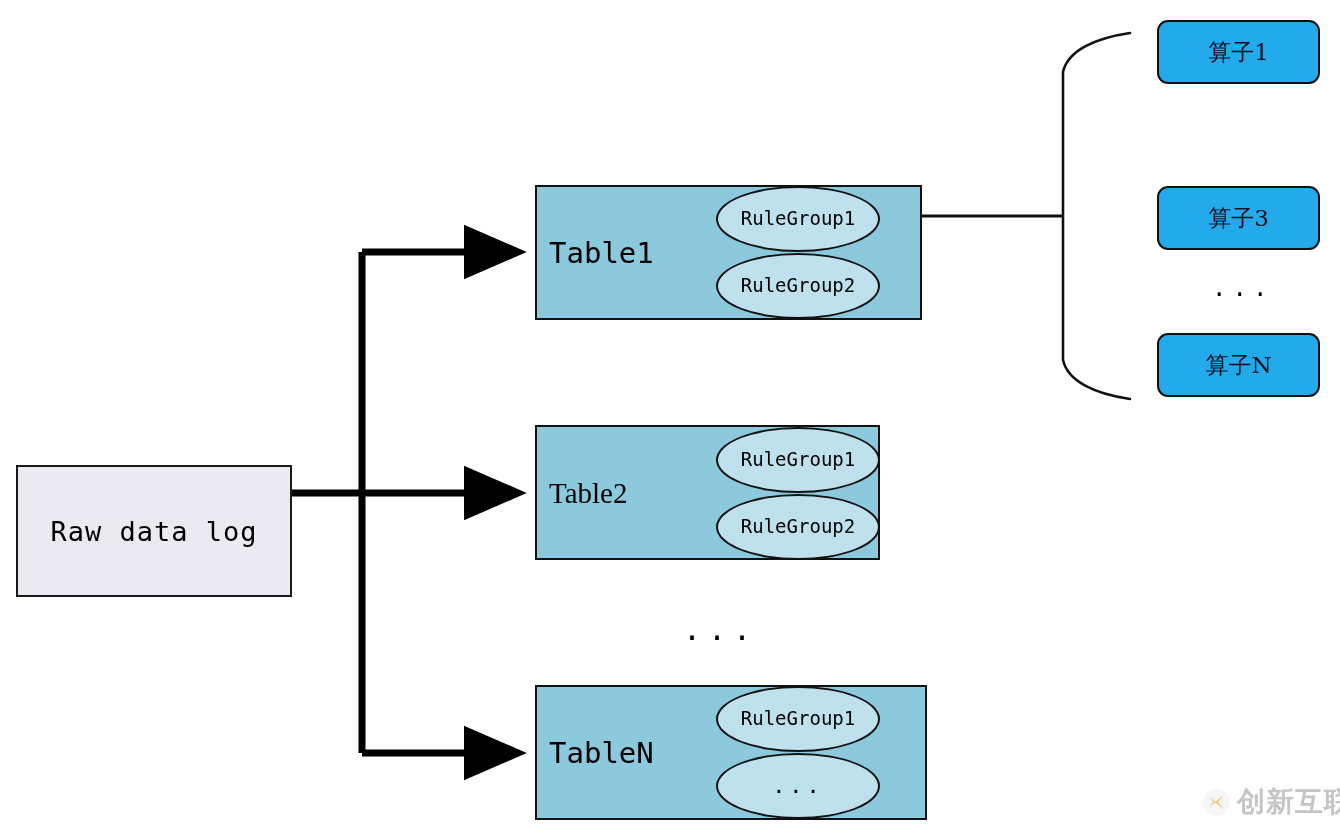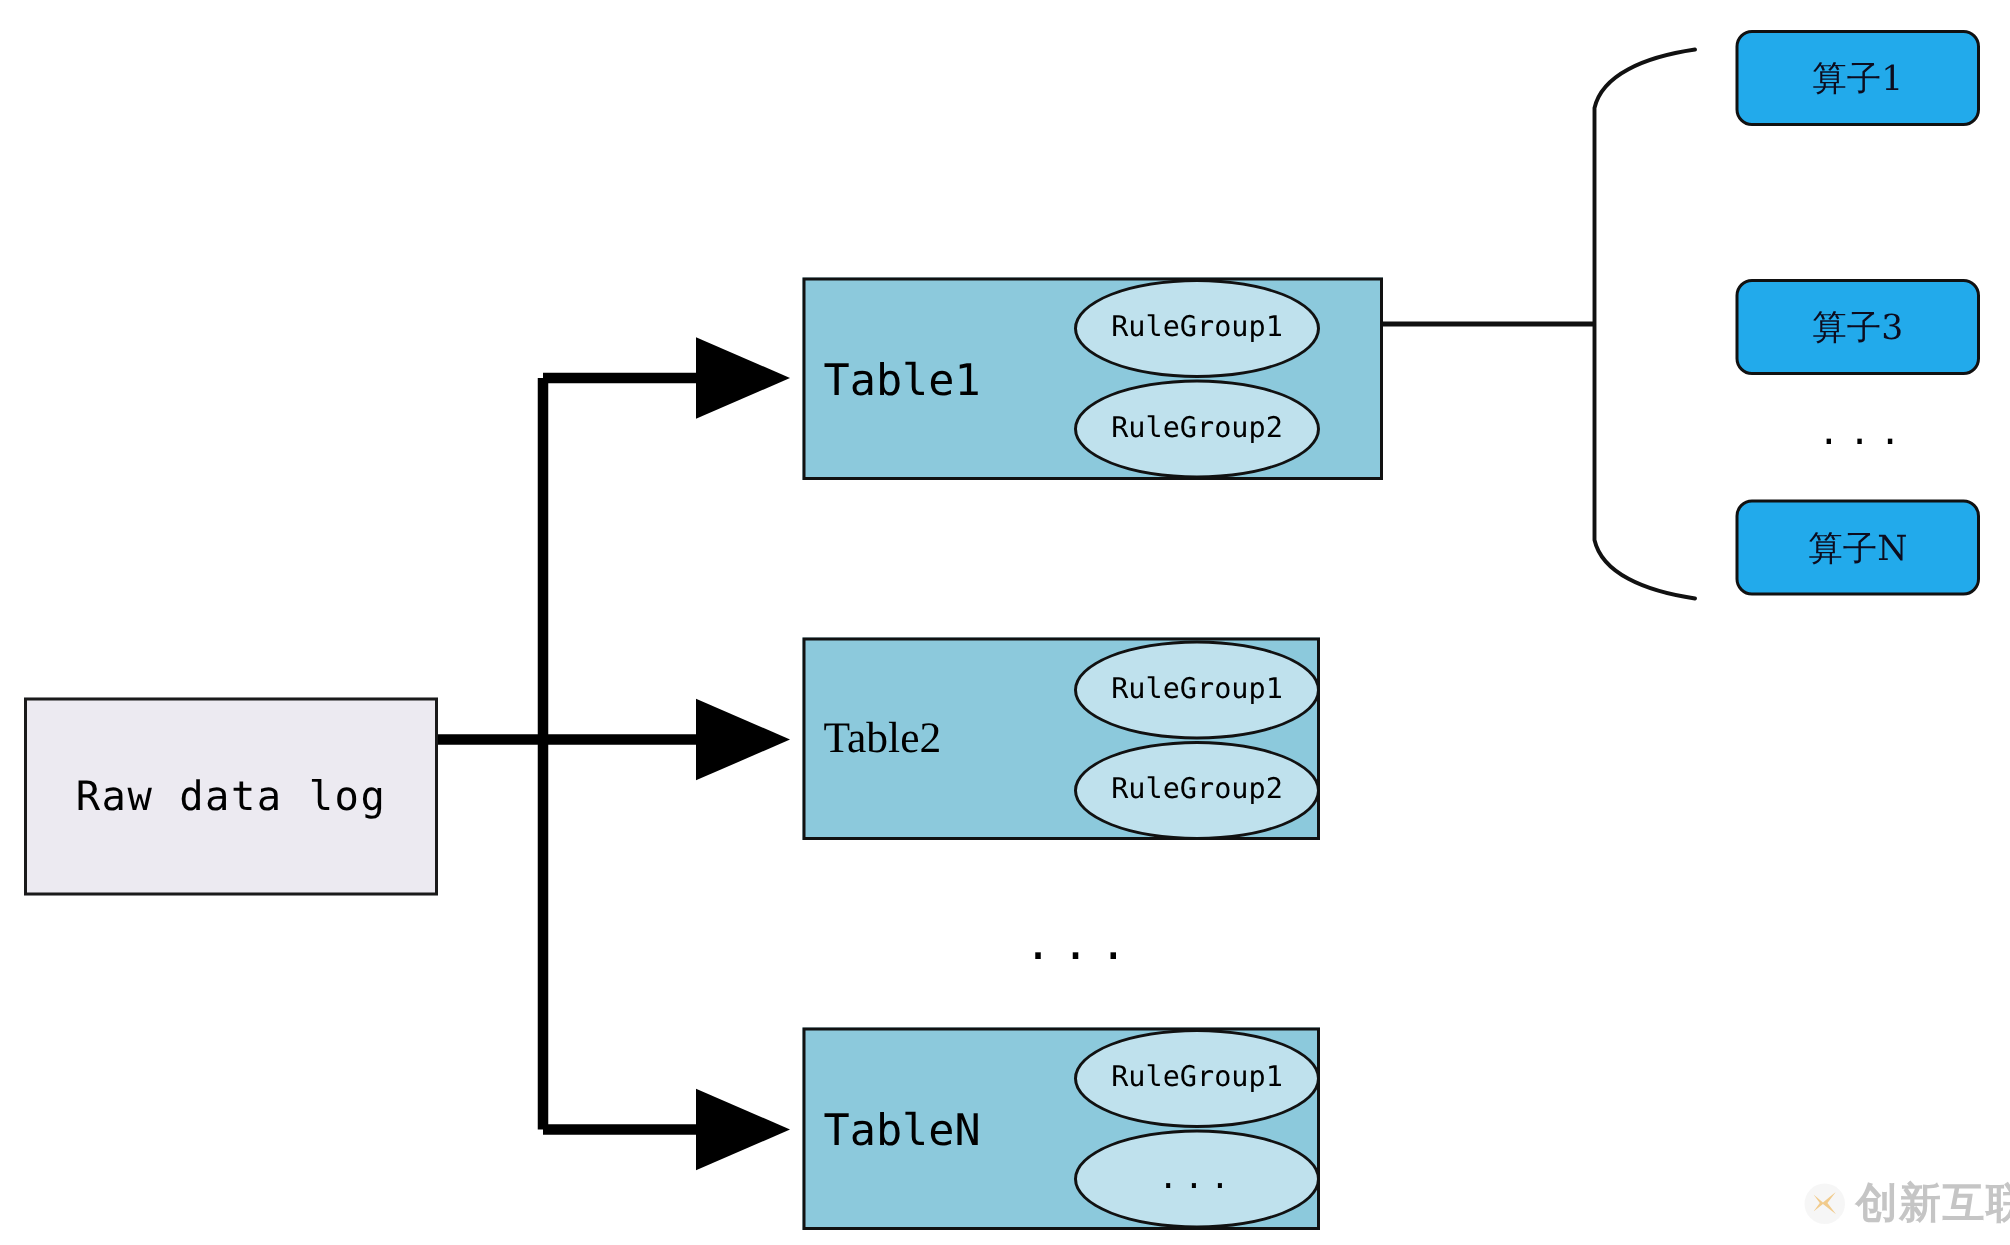--- a/index.html
+++ b/index.html
@@ -210,21 +210,21 @@
     <span>Rule</span>
     <span>Group1</span>
   </div>
   <div class="rule-ellipse" style="left:716px; top:494px;">
     <span>Rule</span>
     <span>Group2</span>
   </div>
 
   <div class="ellipsis" style="left:683px; top:612px;">...</div>
 
-  <div class="table-box" style="left:535px; top:685px; width:345px; height:135px;">
+  <div class="table-box" style="left:535px; top:685px; width:392px; height:135px;">
     <div class="table-label" style="top:50%; transform:translateY(-50%);">TableN</div>
   </div>
   <div class="rule-ellipse" style="left:716px; top:686px;">
     <span>Rule</span>
     <span>Group1</span>
   </div>
   <div class="rule-ellipse dots" style="left:716px; top:753px;">
     <span>...</span>
   </div>
 

